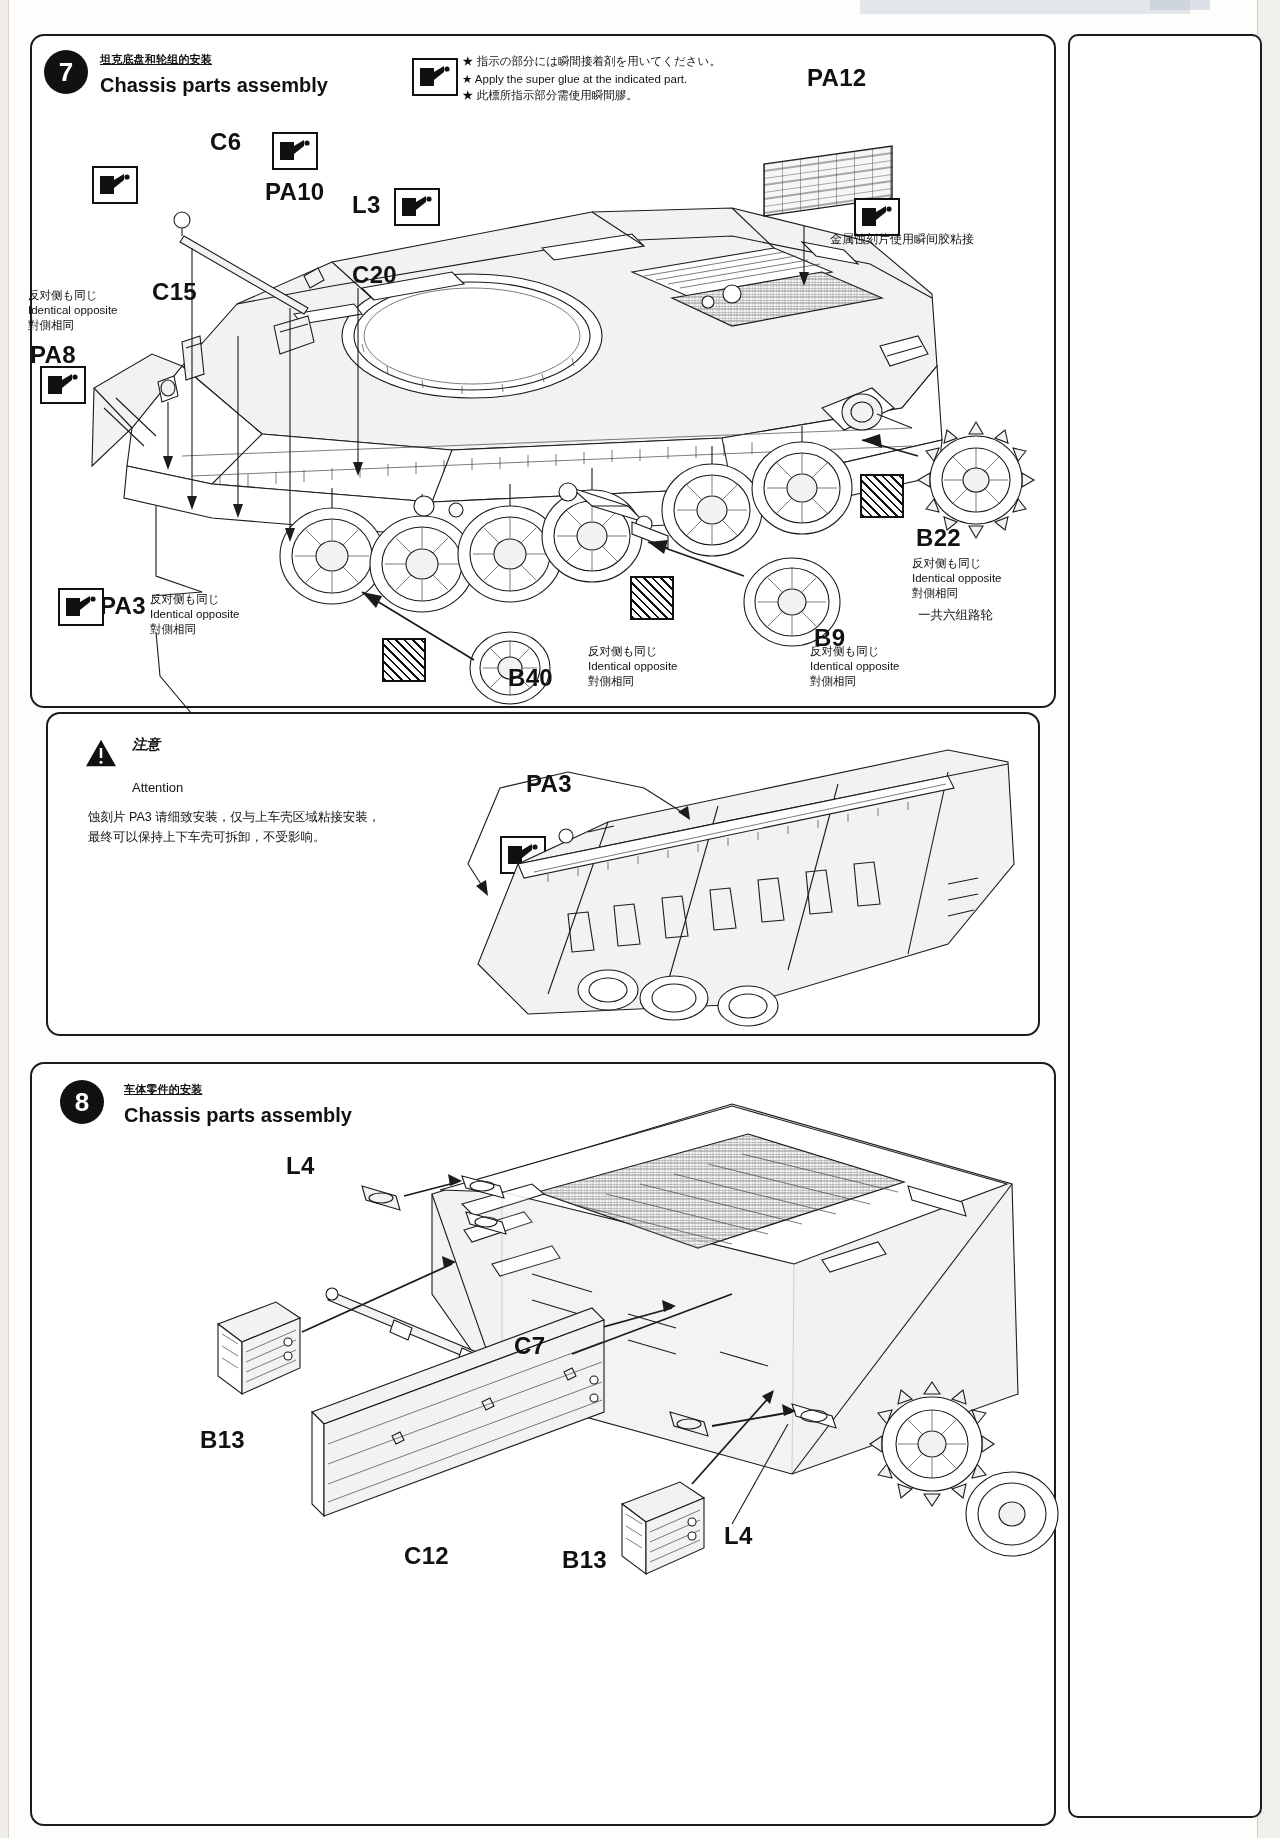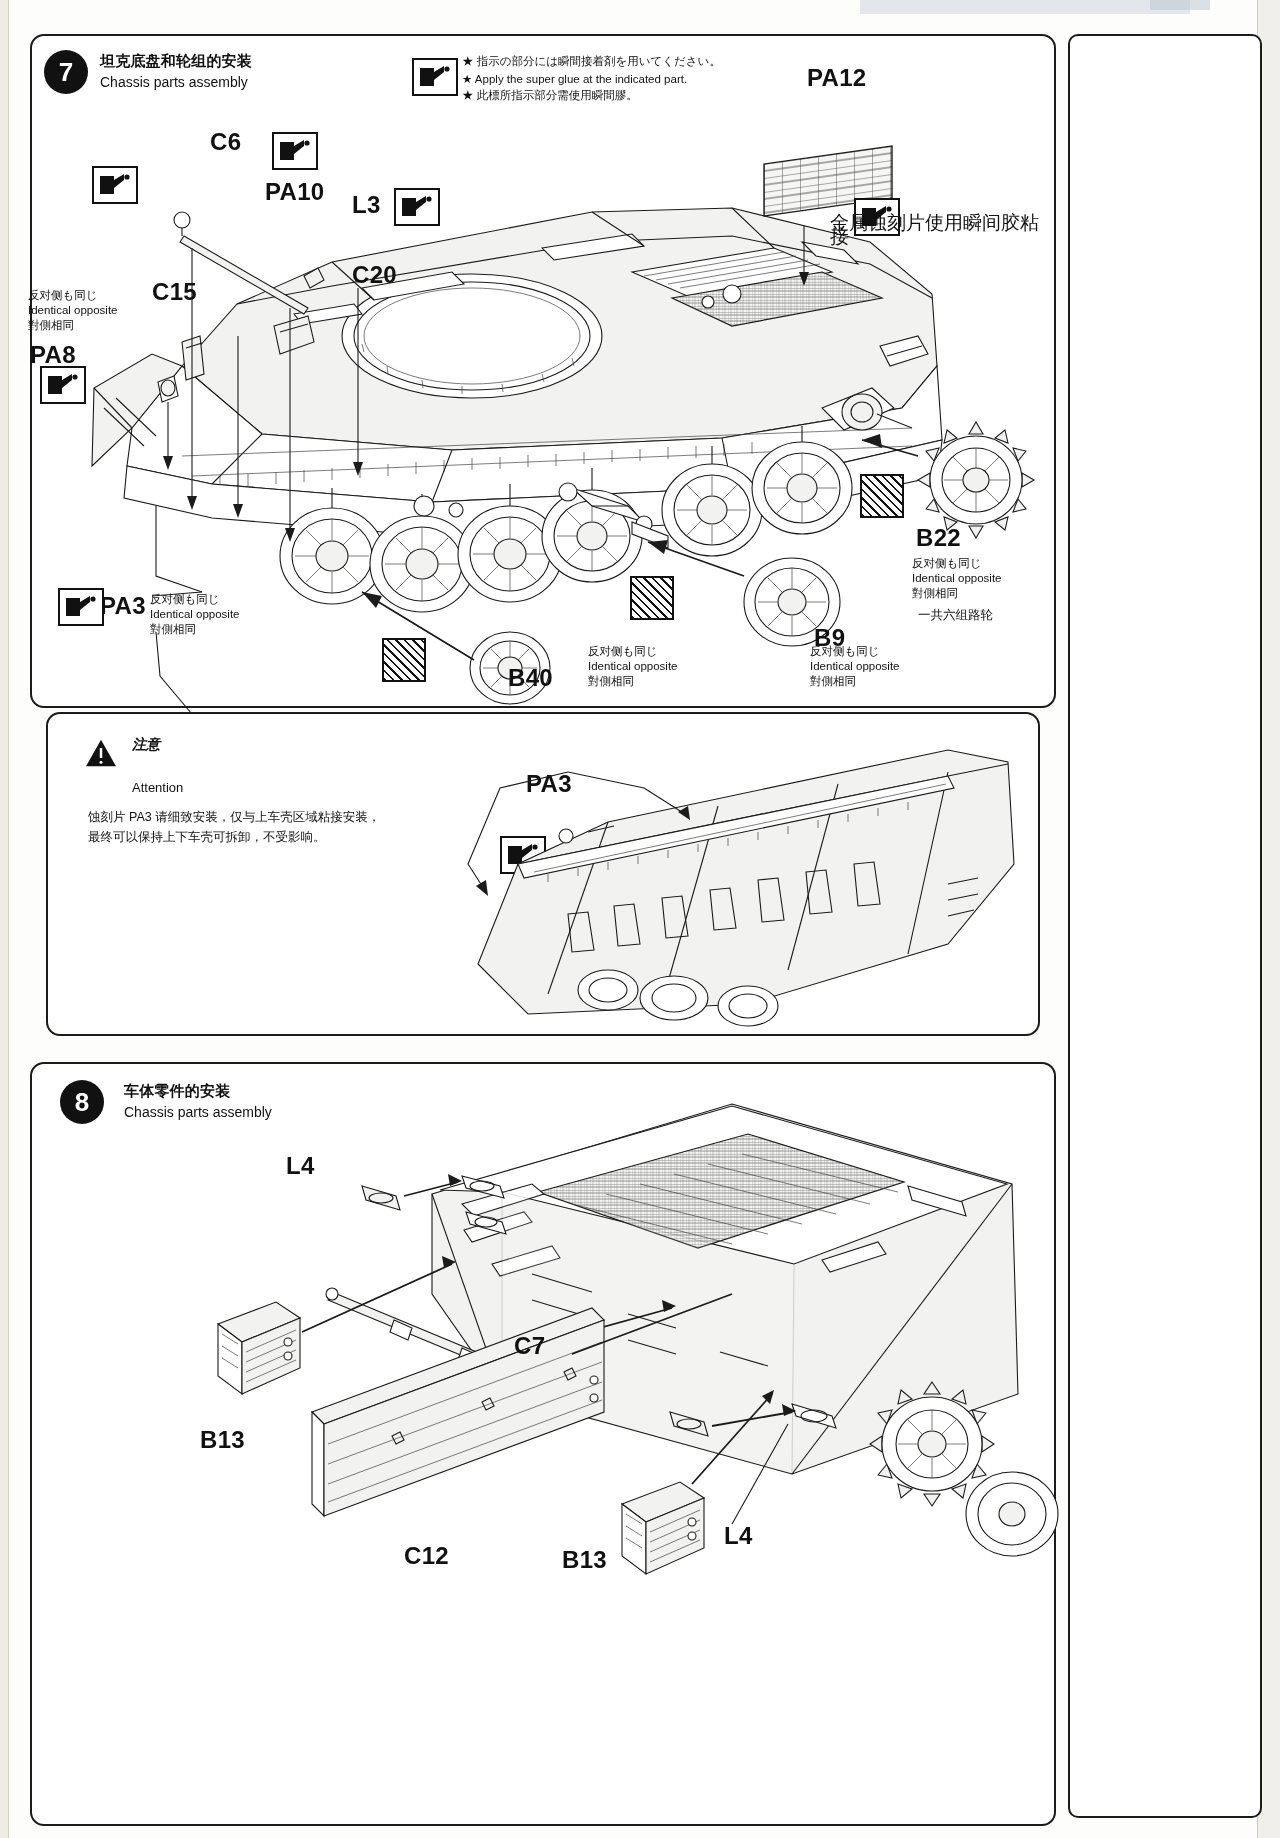--- a/index.html
+++ b/index.html
@@ -17,22 +17,22 @@
   .panel{position:absolute;border:2px solid #1b1b1b;border-radius:14px;background:#fff;}
   #panel7{left:30px;top:34px;width:1022px;height:670px;}
   #panel-attention{left:46px;top:712px;width:990px;height:320px;}
   #panel8{left:30px;top:1062px;width:1022px;height:760px;}
 
   .right-col{position:absolute;left:1068px;top:34px;width:190px;height:1780px;border:2px solid #1b1b1b;border-radius:10px;background:#fff;}
 
   
   .badge{position:absolute;width:44px;height:44px;border-radius:50%;background:#111;color:#fff;
          display:flex;align-items:center;justify-content:center;font-size:26px;font-weight:bold;}
-  .step-title{position:absolute;font-size:15px;font-weight:bold;letter-spacing:.2px;}
-  .step-sub{position:absolute;font-size:14px;}
+  .step-title{position:absolute;font-size:11px;font-weight:bold;letter-spacing:.2px;text-decoration:underline;}
+  .step-sub{position:absolute;font-size:20px;font-weight:bold;}
 
   
   .glue{position:absolute;width:42px;height:34px;border:2px solid #111;background:#fff;}
   .glue svg{display:block;}
 
   
   .hatch{position:absolute;width:40px;height:40px;border:2px solid #111;background:
       repeating-linear-gradient(45deg,#111 0 1.5px,#fff 1.5px 6px);}
 
   .lbl{position:absolute;font-weight:bold;font-size:24px;letter-spacing:.3px;}
@@ -339,21 +339,21 @@
         <path d="M6 8 L6 26 L20 26 L20 20 L30 12 L30 6 L20 12 L20 8 Z" fill="#111"></path>
         <circle cx="33" cy="9" r="2.6" fill="#111"></circle>
       </svg>
   </div>
   <div class="glue" style="left:822px;top:162px;">
     <svg width="42" height="34" viewBox="0 0 42 34">
         <path d="M6 8 L6 26 L20 26 L20 20 L30 12 L30 6 L20 12 L20 8 Z" fill="#111"></path>
         <circle cx="33" cy="9" r="2.6" fill="#111"></circle>
       </svg>
   </div>
-  <div class="note" style="left:798px;top:180px;width:220px;font-size:19px;">金属蚀刻片使用瞬间胶粘接</div>
+  <div class="note" style="left:798px;top:196px;width:220px;font-size:12px;">金属蚀刻片使用瞬间胶粘接</div>
 
   <div class="hatch" style="left:828px;top:438px;"></div>
   <div class="hatch" style="left:598px;top:540px;"></div>
   <div class="hatch" style="left:350px;top:602px;"></div>
 
   <div class="tiny" style="left:-4px;top:252px;width:130px;">
     <span>反对侧も同じ</span><br>
     <span>Identical opposite</span><br>
     <span>對側相同</span>
   </div>

